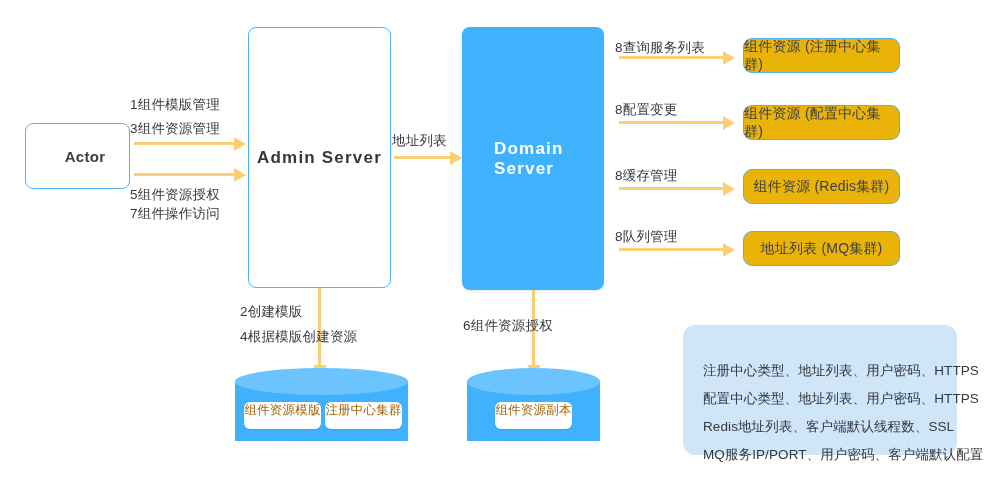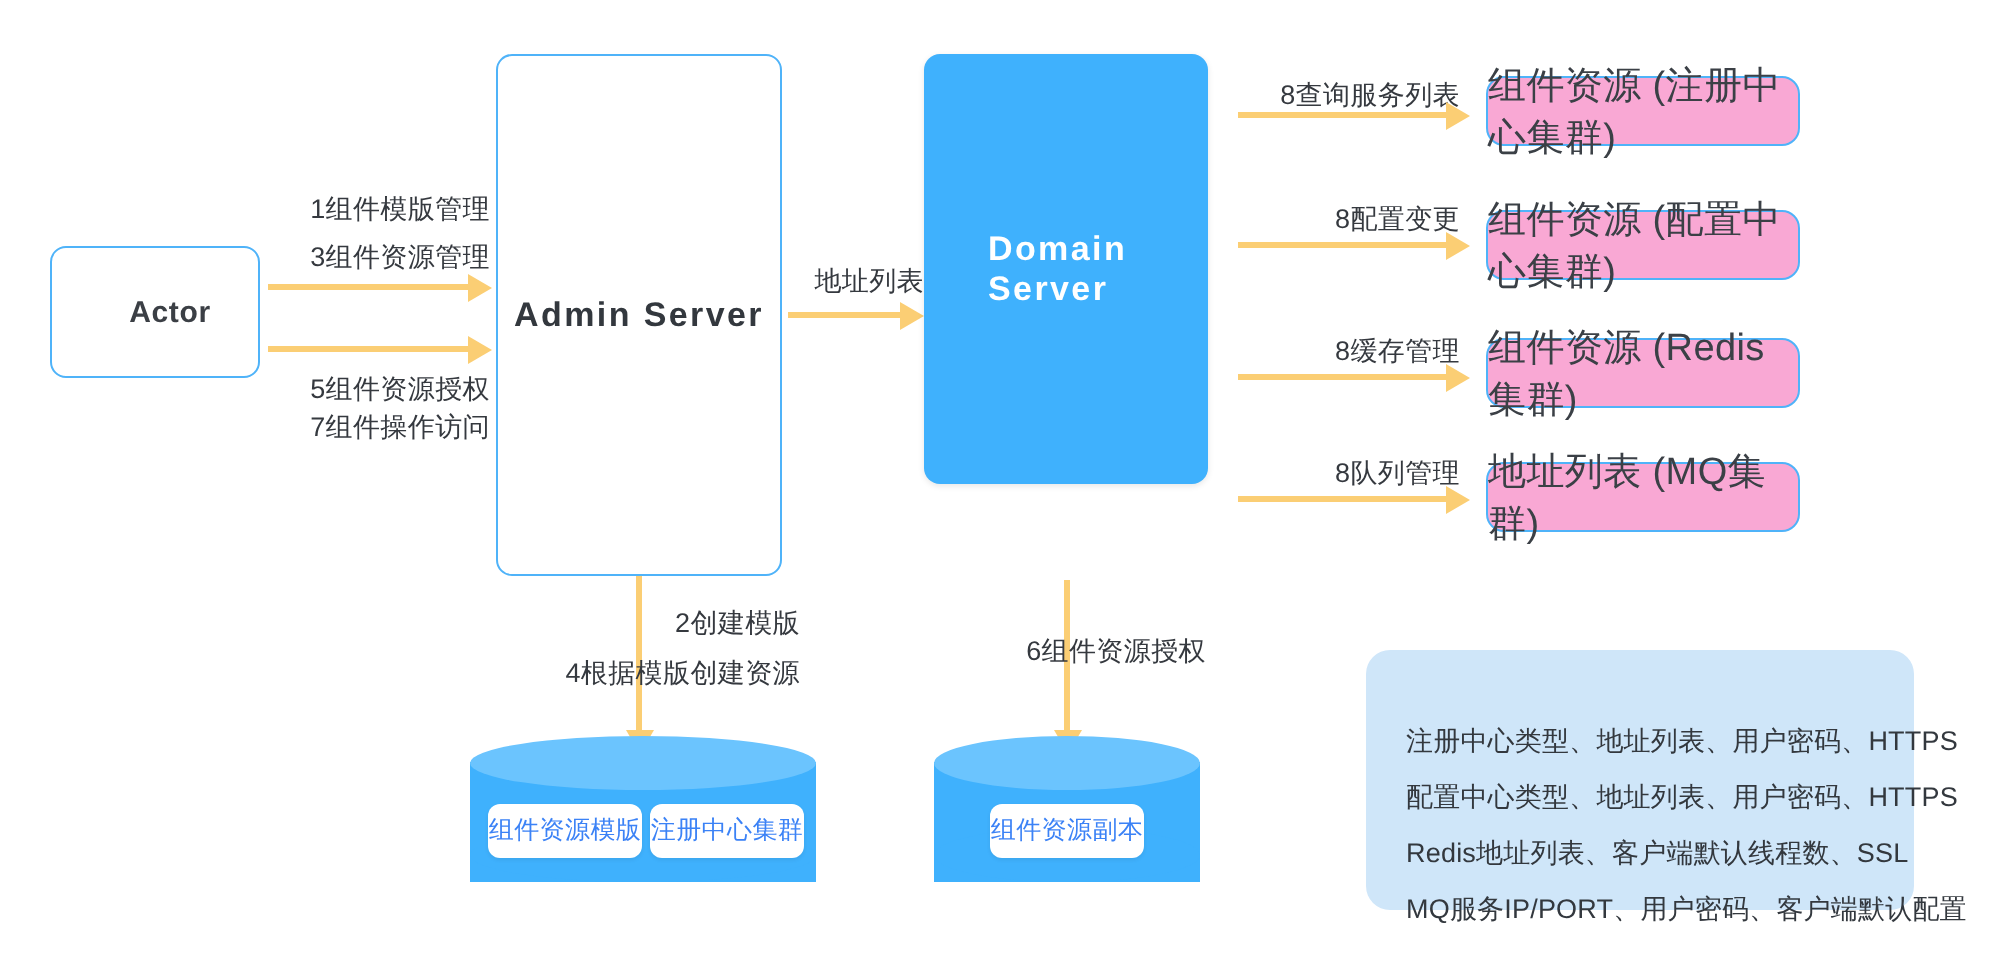--- a/index.html
+++ b/index.html
@@ -49,25 +49,25 @@
     justify-content: center;
     color: #ffffff;
     font-size: 17px;
     font-weight: bold;
     letter-spacing: 1.2px;
     box-shadow: 0 1px 3px rgba(0,0,0,.10);
   }
   .res-box {
     border: 1.5px solid #4FB3F9;
     border-radius: 9px;
-    background: #f9a8d4;
+    background: #eab308;
     display: flex;
     align-items: center;
     justify-content: center;
-    font-size: 19px;
+    font-size: 14px;
     color: #3b4046;
     letter-spacing: .2px;
   }
 
   
   .arrow-h {
     height: 3px;
     background: #FBCE74;
   }
   .arrow-h::after {
@@ -96,21 +96,21 @@
   }
 
   
   .lbl {
     font-size: 13.5px;
     color: #35393f;
     white-space: nowrap;
     letter-spacing: .2px;
     line-height: 19px;
   }
-  .lbl-center { text-align: right; }
+  .lbl-center { text-align: left; }
 
   
   .cyl { }
   .cyl-body {
     position: absolute;
     left: 0;
     background: #3FB1FD;
   }
   .cyl-top {
     position: absolute;
@@ -122,24 +122,24 @@
     position: absolute;
     left: 0;
     border-radius: 50%;
     background: #3FB1FD;
   }
   .cyl-chip {
     position: absolute;
     background: #ffffff;
     border-radius: 6px;
     display: flex;
-    align-items: center;
+    align-items: flex-start;
     justify-content: center;
     font-size: 12.5px;
-    color: #3b82f6;
+    color: #a16207;
     letter-spacing: .2px;
     box-shadow: 0 1px 2px rgba(0,0,0,.07);
   }
 
   
   .legend {
     background: #CFE6F9;
     border-radius: 12px;
     padding: 32px 20px;
   }
@@ -168,21 +168,21 @@
   <div class="abs lbl lbl-center" style="left:130px; top:185px; width:115px;">5组件资源授权</div>
   <div class="abs lbl lbl-center" style="left:130px; top:204px; width:115px;">7组件操作访问</div>
 
   <div class="abs node-outline node-admin" style="left:248px; top:27px; width:143px; height:261px;">
     <span>Admin Server</span>
   </div>
 
   <div class="abs lbl lbl-center" style="left:392px; top:131px; width:70px;">地址列表</div>
   <div class="abs arrow-h" style="left:394px; top:156px; width:57px;"></div>
 
-  <div class="abs node-domain" style="left:462px; top:27px; width:142px; height:215px;padding-left:32px;">
+  <div class="abs node-domain" style="left:462px; top:27px; width:142px; height:263px;padding-left:32px;">
     <span>Domain Server</span>
   </div>
 
   <div class="abs lbl lbl-center" style="left:615px; top:38px; width:115px;">8查询服务列表</div>
   <div class="abs arrow-h" style="left:619px; top:56px; width:105px;"></div>
   <div class="abs res-box" style="left:743px; top:38px; width:157px; height:35px;">
     <span>组件资源 (注册中心集群)</span>
   </div>
 
   <div class="abs lbl lbl-center" style="left:615px; top:100px; width:115px;">8配置变更</div>

